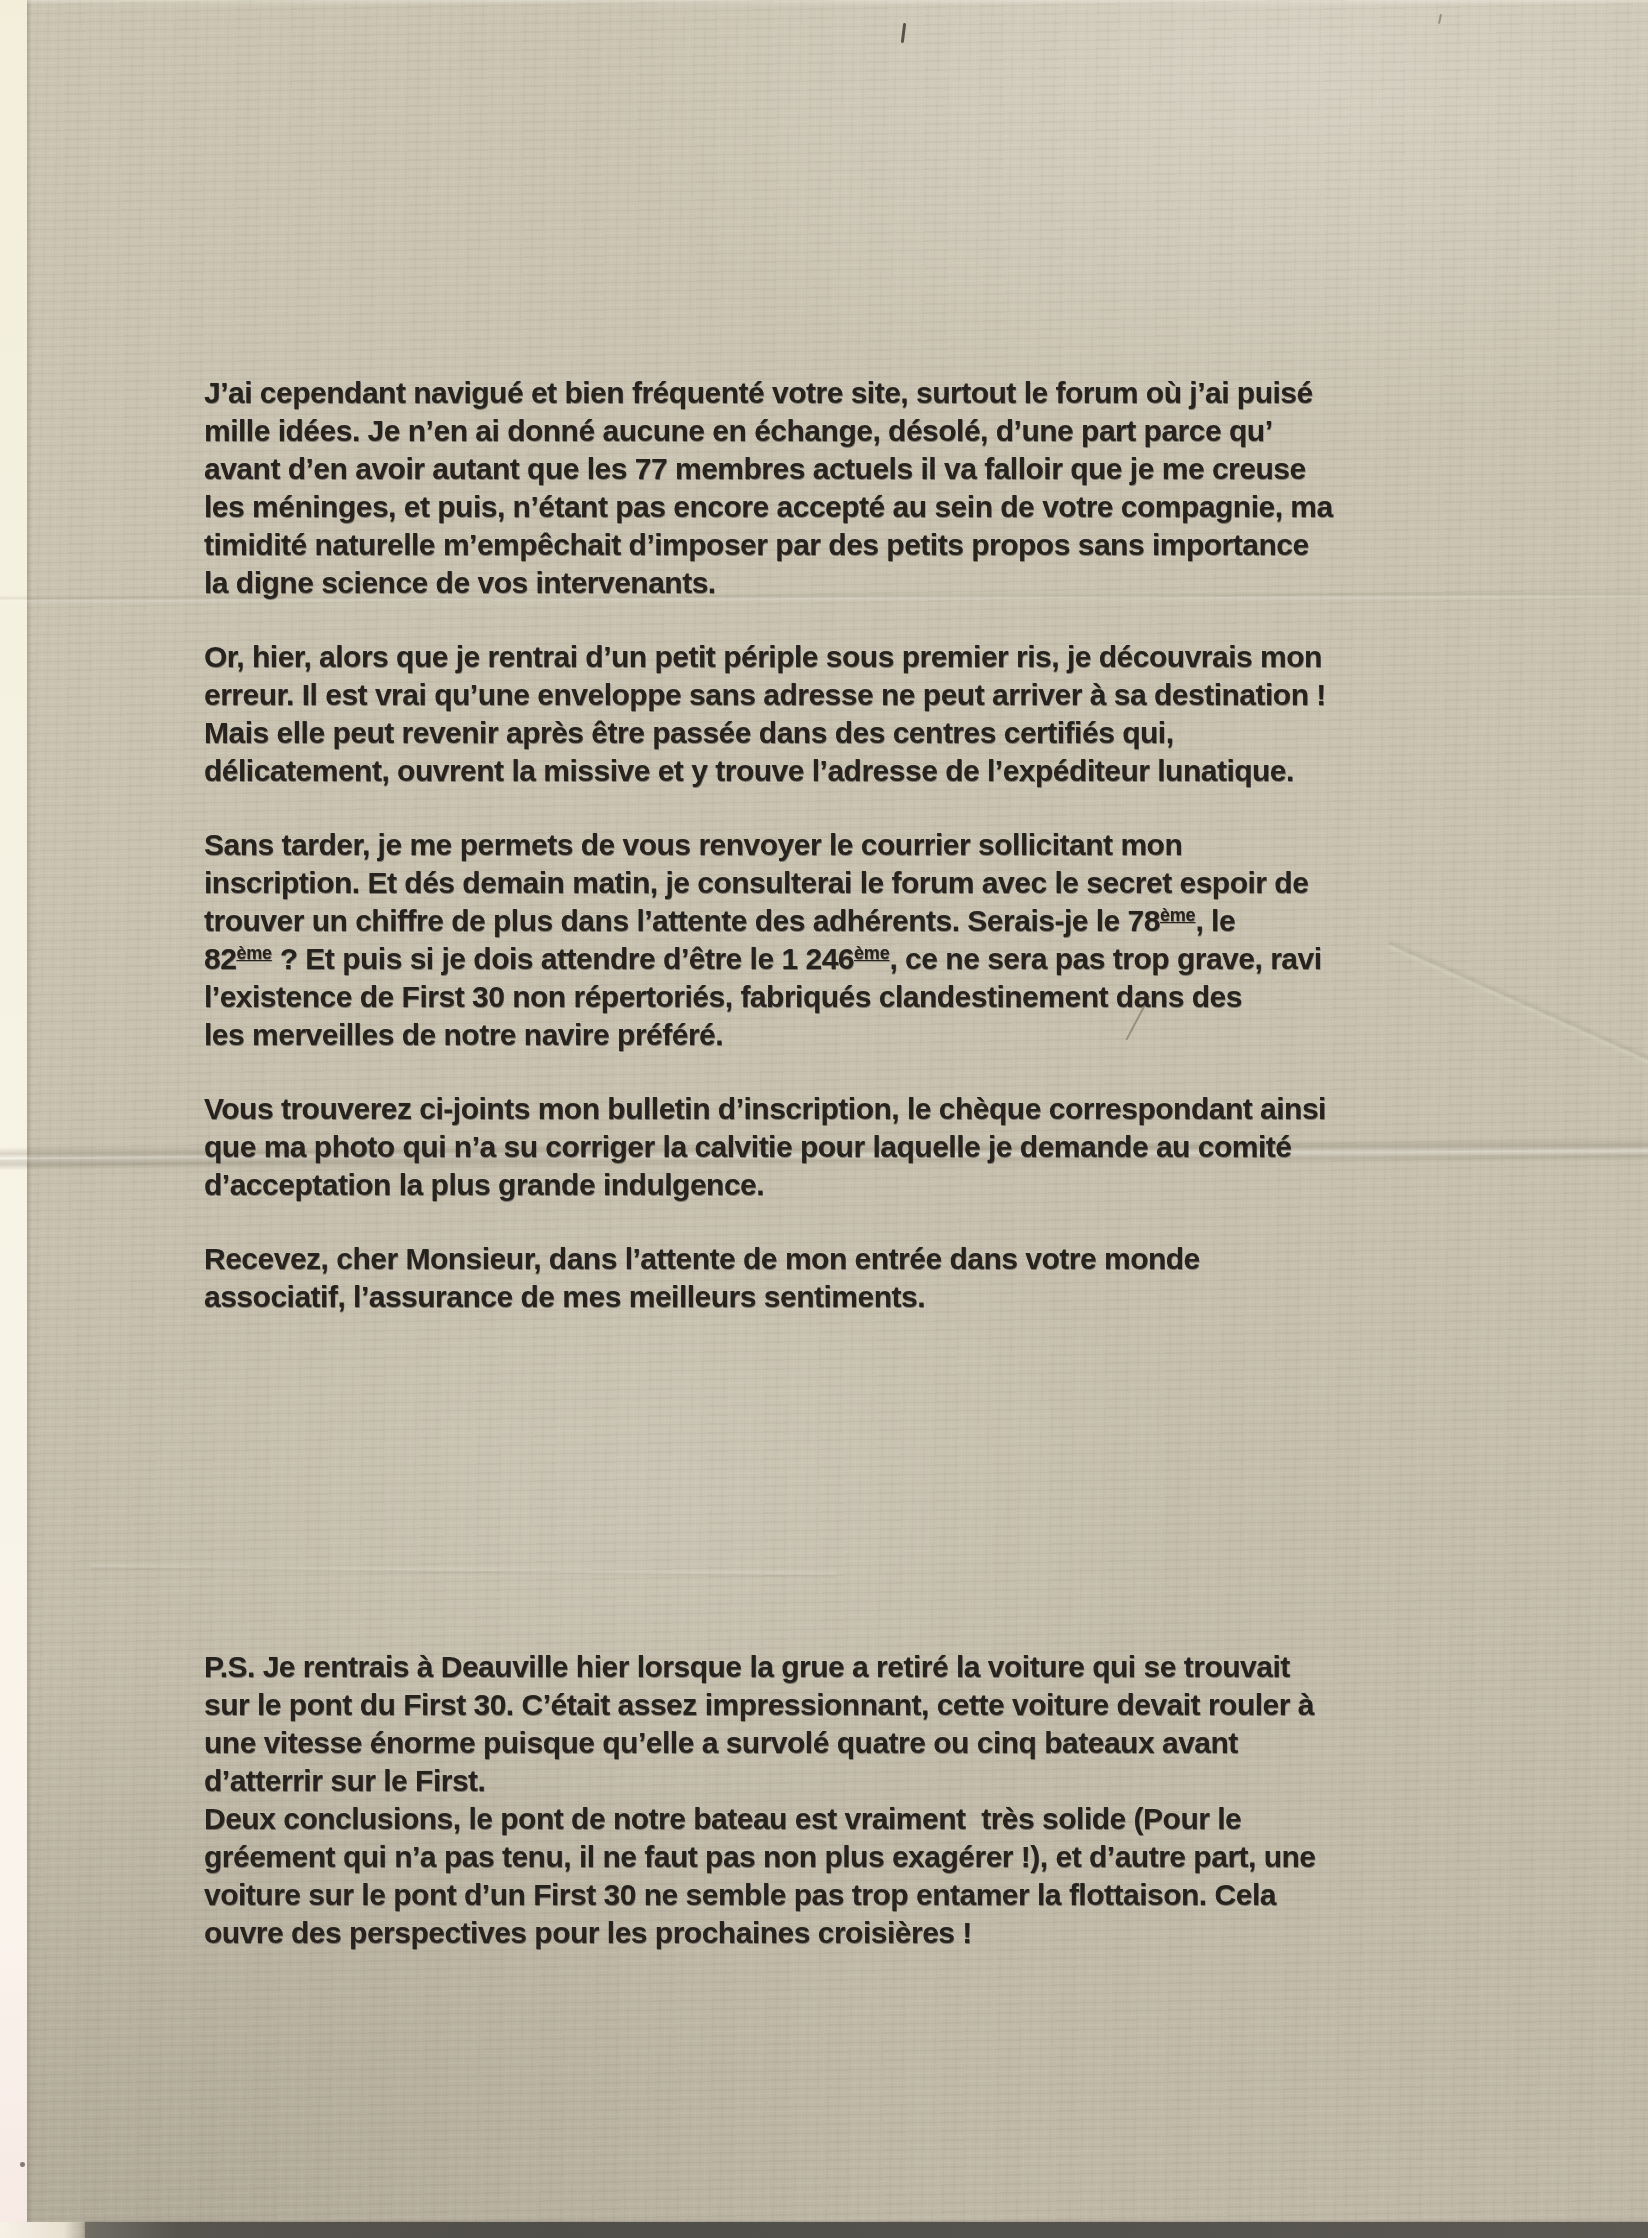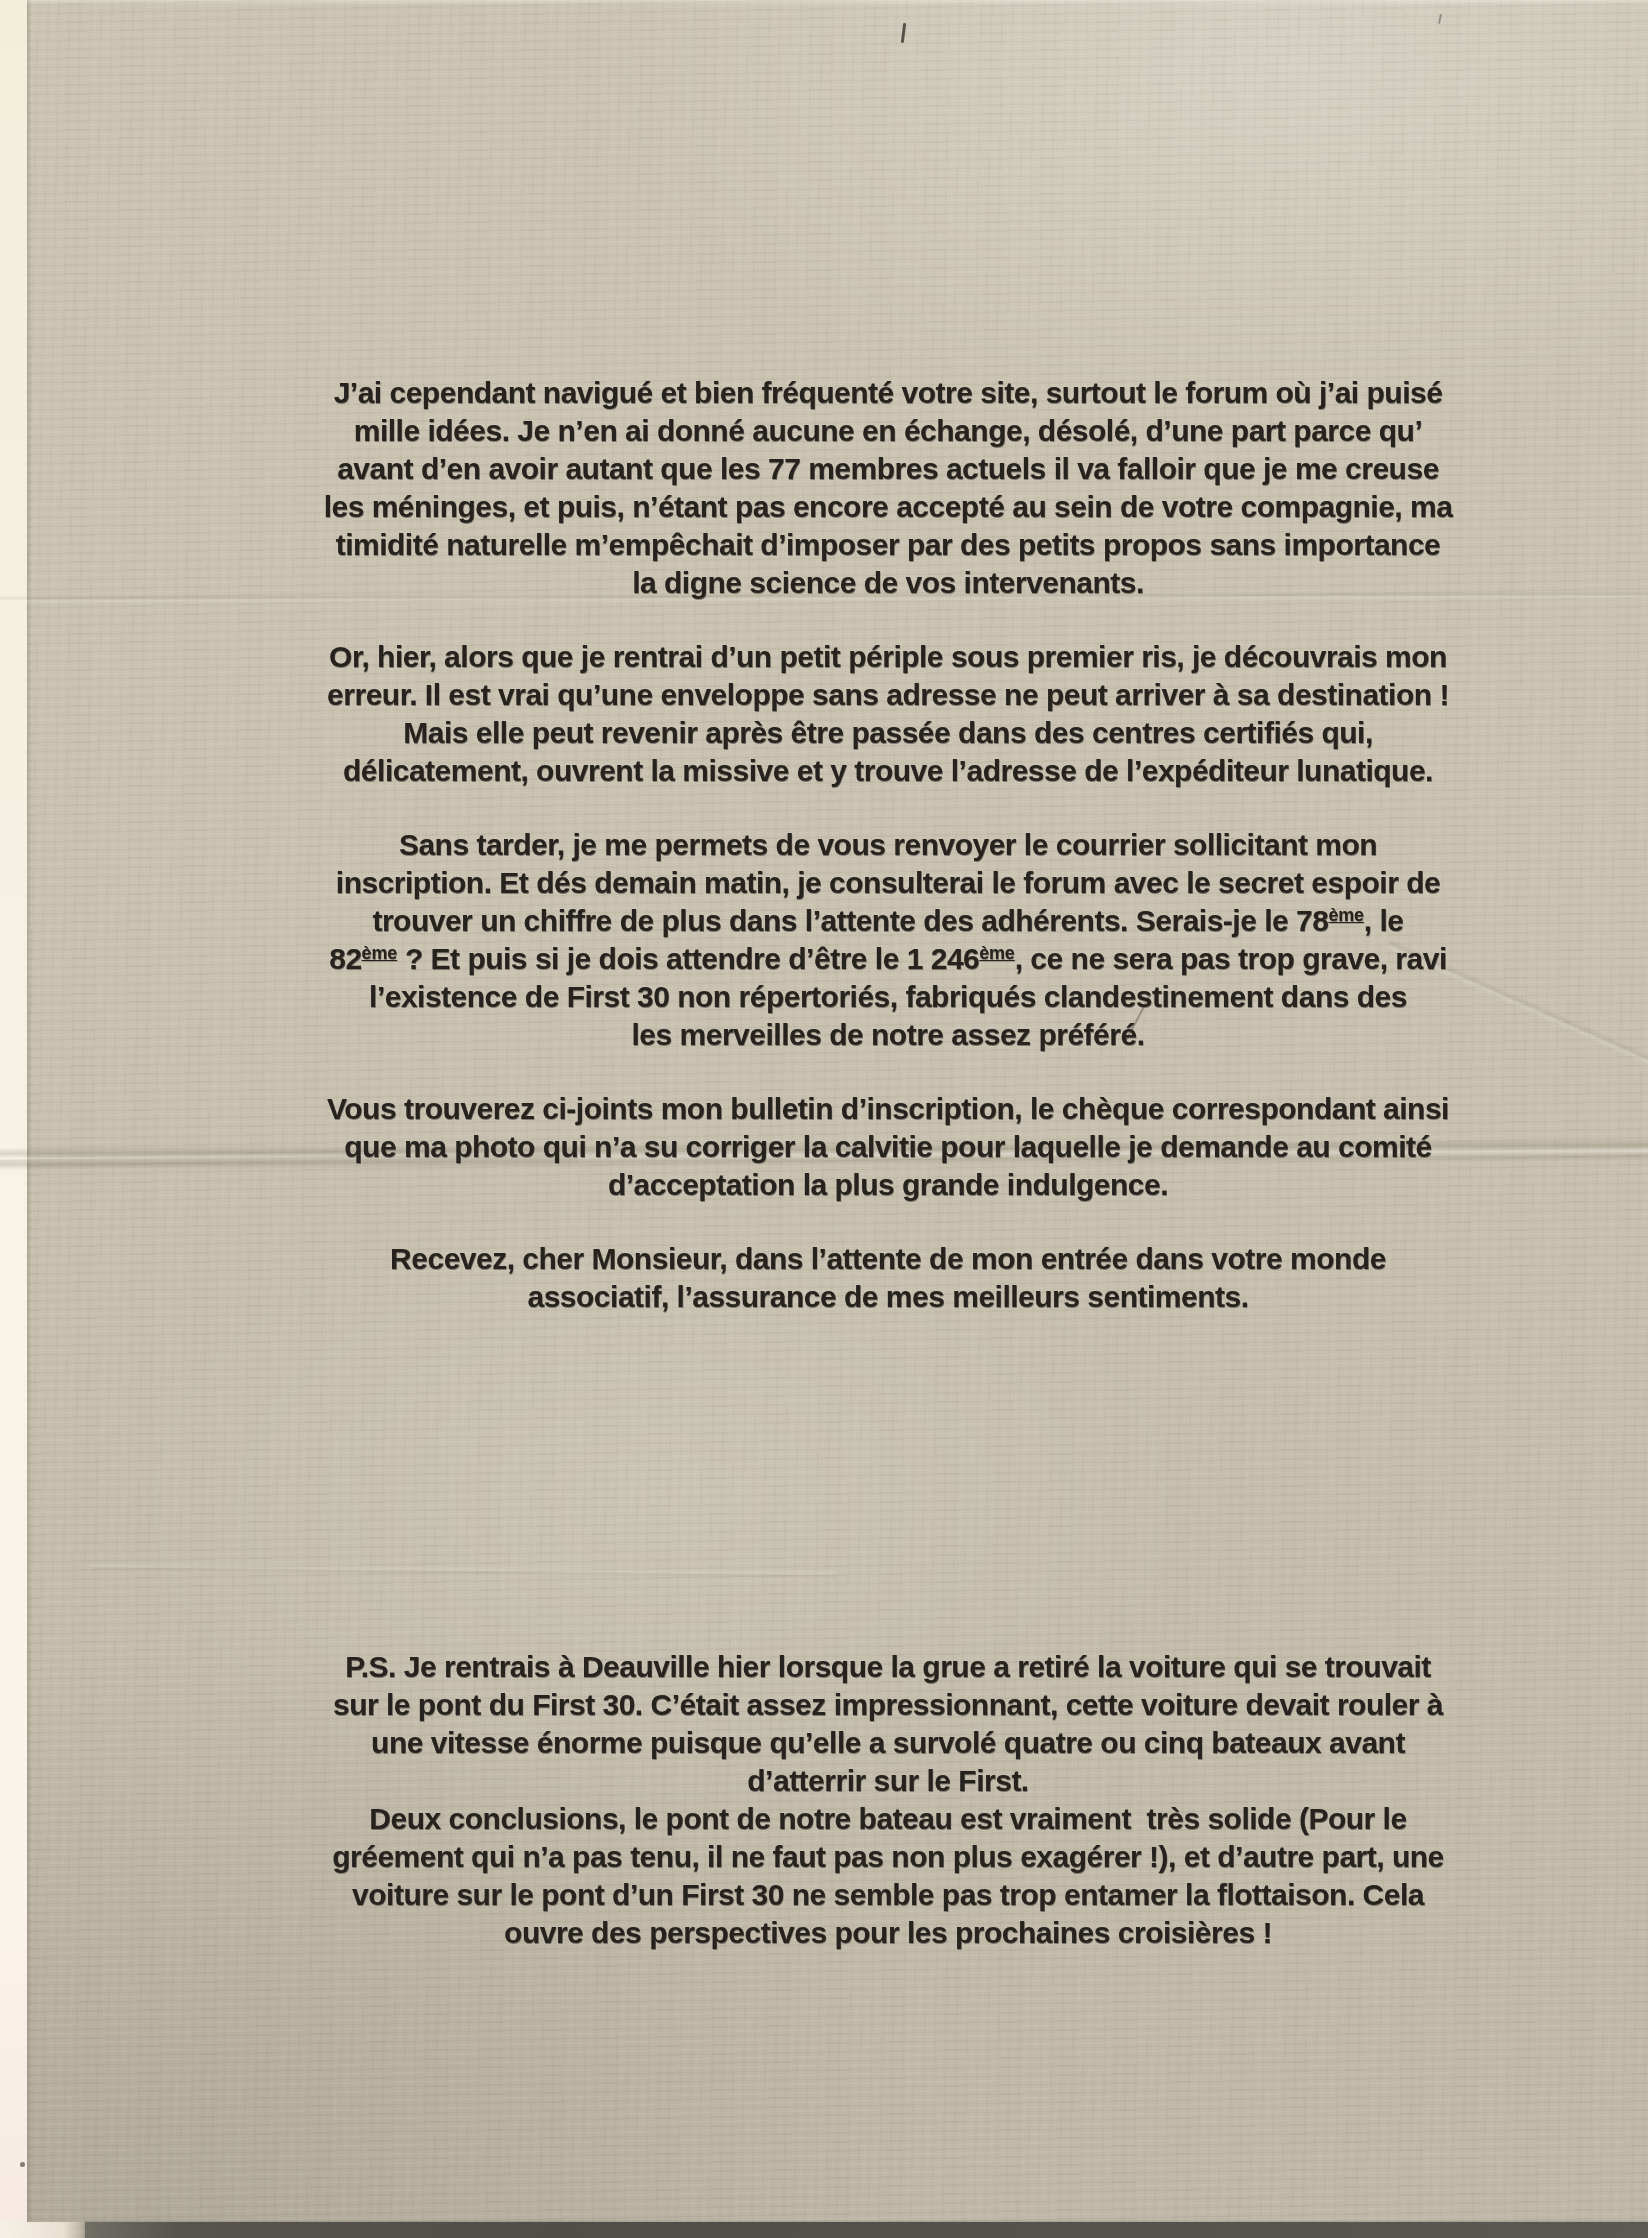--- a/index.html
+++ b/index.html
@@ -62,21 +62,21 @@
   .crease-lower{
     left:91px;top:1566px;width:745px;height:9px;transform:rotate(0.6deg);
     background:linear-gradient(180deg, rgba(0,0,0,0), rgba(255,255,250,0.12) 45%, rgba(86,76,56,0.07) 70%, rgba(0,0,0,0));
   }
   .mark{position:absolute;pointer-events:none;}
   .mark-tick{left:902px;top:23px;width:3px;height:20px;background:#37332b;transform:rotate(7deg);border-radius:1.5px;opacity:.8;}
   .mark-tick2{left:1439px;top:13.7px;width:2.3px;height:10px;background:#4a453a;transform:rotate(12deg);border-radius:1.5px;opacity:.45;}
   .mark-dot{left:20px;top:2162px;width:4.6px;height:4.6px;background:#453f33;border-radius:50%;opacity:.65;}
   .mark-scratch{left:1137px;top:993px;width:2.3px;height:50px;background:rgba(74,68,54,0.4);transform:rotate(28deg);border-radius:1.5px;}
   .letter-body{
-    position:absolute;left:204px;top:374px;width:1368px;text-align:center;
+    position:absolute;left:204px;top:374px;width:1368px;
   }
   .para{margin:0 0 36px 0;}
   .para-ps{margin-top:332px;}
   .line{
     white-space:pre;
     font-size:30px;line-height:38px;font-weight:700;
     color:#26231f;letter-spacing:-0.5px;
     text-shadow:0.5px 0.6px 0.6px rgba(35,32,28,0.45);
   }
   .line sup{
@@ -128,21 +128,21 @@
         <div class="line">erreur. Il est vrai qu’une enveloppe sans adresse ne peut arriver à sa destination !</div>
         <div class="line">Mais elle peut revenir après être passée dans des centres certifiés qui,</div>
         <div class="line">délicatement, ouvrent la missive et y trouve l’adresse de l’expéditeur lunatique.</div>
       </div>
       <div class="para para-p3">
         <div class="line">Sans tarder, je me permets de vous renvoyer le courrier sollicitant mon</div>
         <div class="line">inscription. Et dés demain matin, je consulterai le forum avec le secret espoir de</div>
         <div class="line">trouver un chiffre de plus dans l’attente des adhérents. Serais-je le 78<sup>ème</sup>, le</div>
         <div class="line">82<sup>ème</sup> ? Et puis si je dois attendre d’être le 1 246<sup>ème</sup>, ce ne sera pas trop grave, ravi</div>
         <div class="line">l’existence de First 30 non répertoriés, fabriqués clandestinement dans des</div>
-        <div class="line">les merveilles de notre assez préféré.</div>
+        <div class="line">les merveilles de notre navire préféré.</div>
       </div>
       <div class="para para-p4">
         <div class="line">Vous trouverez ci-joints mon bulletin d’inscription, le chèque correspondant ainsi</div>
         <div class="line">que ma photo qui n’a su corriger la calvitie pour laquelle je demande au comité</div>
         <div class="line">d’acceptation la plus grande indulgence.</div>
       </div>
       <div class="para para-p5">
         <div class="line">Recevez, cher Monsieur, dans l’attente de mon entrée dans votre monde</div>
         <div class="line">associatif, l’assurance de mes meilleurs sentiments.</div>
       </div>

